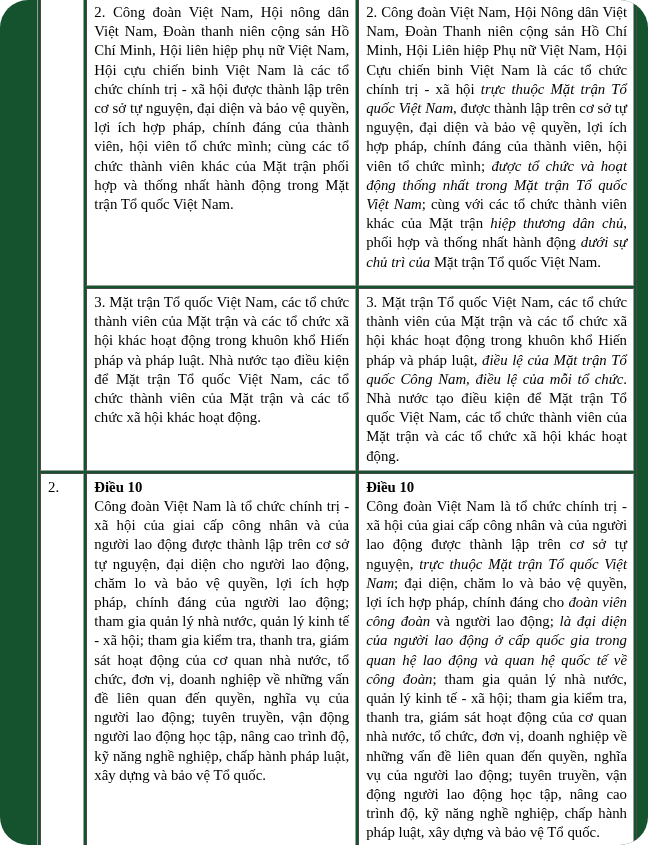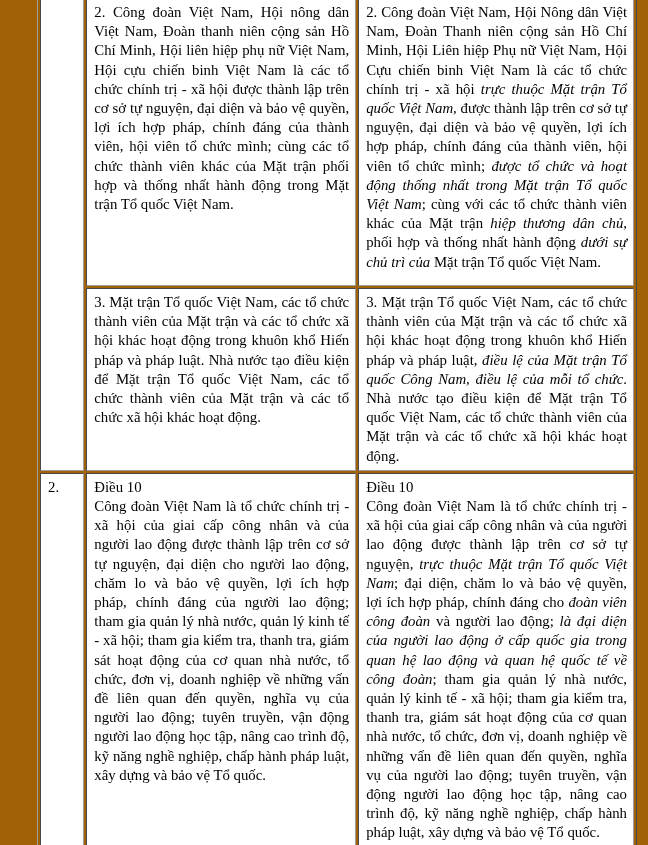--- a/index.html
+++ b/index.html
@@ -4,24 +4,25 @@
 <style>
   html, body {
     margin: 0;
     padding: 0;
     background: #ffffff;
   }
   .page {
     position: relative;
     width: 648px;
     height: 845px;
-    background: #a16207;
+    background: #14532d;
     overflow: hidden;
     font-family: "Liberation Serif", "DejaVu Serif", serif;
     color: #000000;
+    border-radius: 28px;
   }
   table.cmp {
     position: absolute;
     left: 37px;
     top: -5px;
     width: 600px;
     table-layout: fixed;
     border-collapse: separate;
     border-spacing: 2px;
     border: 1px outset #9c9c9c;
@@ -35,21 +36,21 @@
     line-height: 19.2px;
     text-align: justify;
     overflow: hidden;
     background: #ffffff;
   }
   td.numcol {
     text-align: left;
     padding-left: 9px;
     padding-top: 5px;
   }
-  td b { font-weight: normal; }
+  td b { font-weight: bold; }
   td i { font-style: italic; }
   tr.r1 > td { height: 288px; }
   tr.r2 > td { height: 182px; font-family: Liberation Serif, serif; }
   tr.r3 > td { height: 352px; }
 </style>
 </head>
 <body>
 
 <div class="page">
   <table class="cmp">

